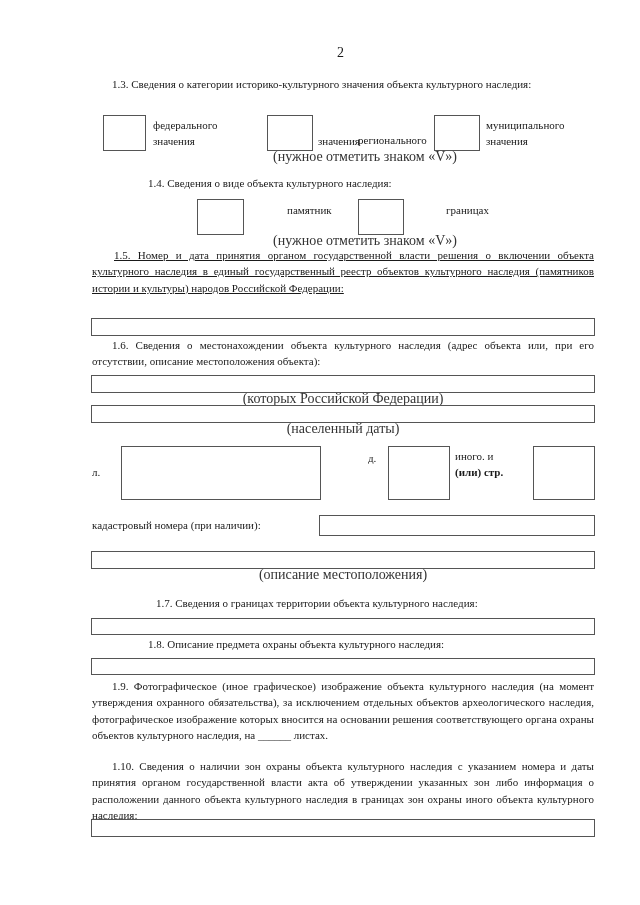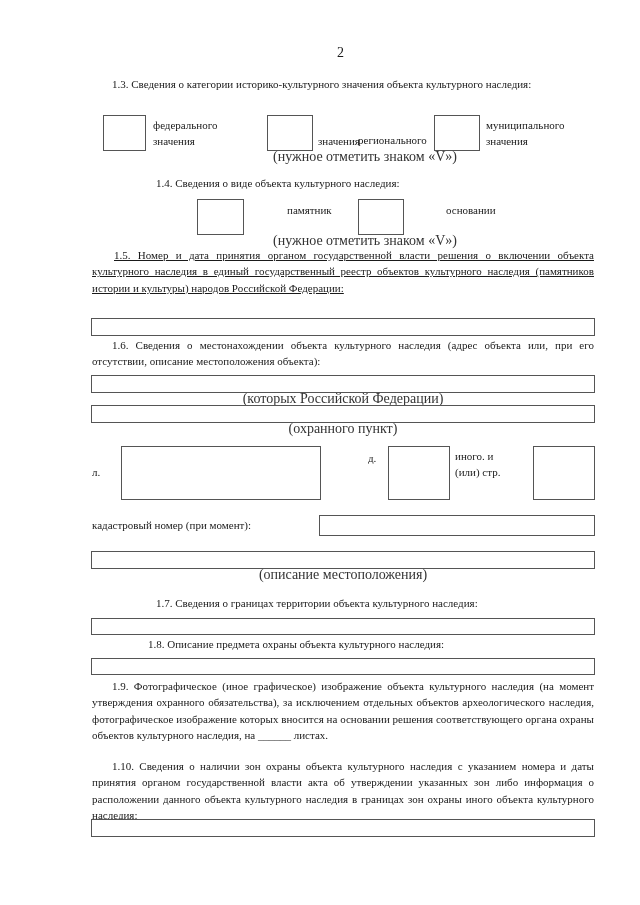--- a/index.html
+++ b/index.html
@@ -28,49 +28,49 @@
 <div class="box" style="left:267px; top:115px; width:46px; height:36px;"></div>
 <div class="abs txt" style="left:318px; top:132px;margin-left:40px;">регионального</div>
 <div class="abs txt" style="left:318px; top:133px;">значения</div>
 
 <div class="box" style="left:434px; top:115px; width:46px; height:36px;"></div>
 <div class="abs txt" style="left:486px; top:117px;">муниципального</div>
 <div class="abs txt" style="left:486px; top:133px;">значения</div>
 
 <div class="abs hint" style="left:270px; top:152px; width:190px;">(нужное отметить знаком «V»)</div>
 
-<div class="abs txt" style="left:156px; top:175px;">1.4. Сведения о виде объекта культурного наследия:</div>
+<div class="abs txt" style="left:148px; top:175px;">1.4. Сведения о виде объекта культурного наследия:</div>
 
 <div class="box" style="left:197px; top:199px; width:47px; height:36px;"></div>
 <div class="abs txt" style="left:287px; top:202px;text-align:right;">памятник</div>
 <div class="box" style="left:358px; top:199px; width:46px; height:36px;"></div>
-<div class="abs txt" style="left:446px; top:202px;">основании</div>
+<div class="abs txt" style="left:446px; top:202px;">границах</div>
 
 <div class="abs hint" style="left:270px; top:236px; width:190px;">(нужное отметить знаком «V»)</div>
 
 <div class="par" style="top:247px; text-indent:22px;text-decoration:underline;">1.5. Номер и дата принятия органом государственной власти решения о включении объекта культурного наследия в единый государственный реестр объектов культурного наследия (памятников истории и культуры) народов Российской Федерации:</div>
 <div class="field" style="top:318px; height:18px;"></div>
 
 <div class="par" style="top:337px; text-indent:20px;">1.6. Сведения о местонахождении объекта культурного наследия (адрес объекта или, при его отсутствии, описание местоположения объекта):</div>
 <div class="field" style="top:375px; height:18px;"></div>
 <div class="abs hint" style="left:91px; top:394px; width:504px;">(которых Российской Федерации)</div>
 <div class="field" style="top:405px; height:18px;"></div>
-<div class="abs hint" style="left:91px; top:424px; width:504px;">(охранного пункт)</div>
+<div class="abs hint" style="left:91px; top:424px; width:504px;">(населенный даты)</div>
 
 <div class="abs txt" style="left:92px; top:464px;">л.</div>
 <div class="box" style="left:121px; top:446px; width:200px; height:54px;"></div>
 
 <div class="abs txt" style="left:368px; top:450px;">д.</div>
 <div class="box" style="left:388px; top:446px; width:62px; height:54px;"></div>
 
 <div class="abs txt" style="left:455px; top:448px;">иного. и</div>
-<div class="abs txt" style="left:455px; top:464px;">(или) стр.</div>
+<div class="abs txt" style="left:455px; top:464px;font-weight:bold;">(или) стр.</div>
 <div class="box" style="left:533px; top:446px; width:62px; height:54px;"></div>
 
-<div class="abs txt" style="left:92px; top:517px;">кадастровый номер (при момент):</div>
+<div class="abs txt" style="left:92px; top:517px;">кадастровый номера (при наличии):</div>
 <div class="box" style="left:319px; top:515px; width:276px; height:21px;"></div>
 
 <div class="field" style="top:551px; height:18px;"></div>
 <div class="abs hint" style="left:91px; top:570px; width:504px;">(описание местоположения)</div>
 
 <div class="abs txt" style="left:156px; top:595px;">1.7. Сведения о границах территории объекта культурного наследия:</div>
 <div class="field" style="top:618px; height:17px;"></div>
 
 <div class="abs txt" style="left:148px; top:636px;text-align:right;">1.8. Описание предмета охраны объекта культурного наследия:</div>
 <div class="field" style="top:658px; height:17px;"></div>

